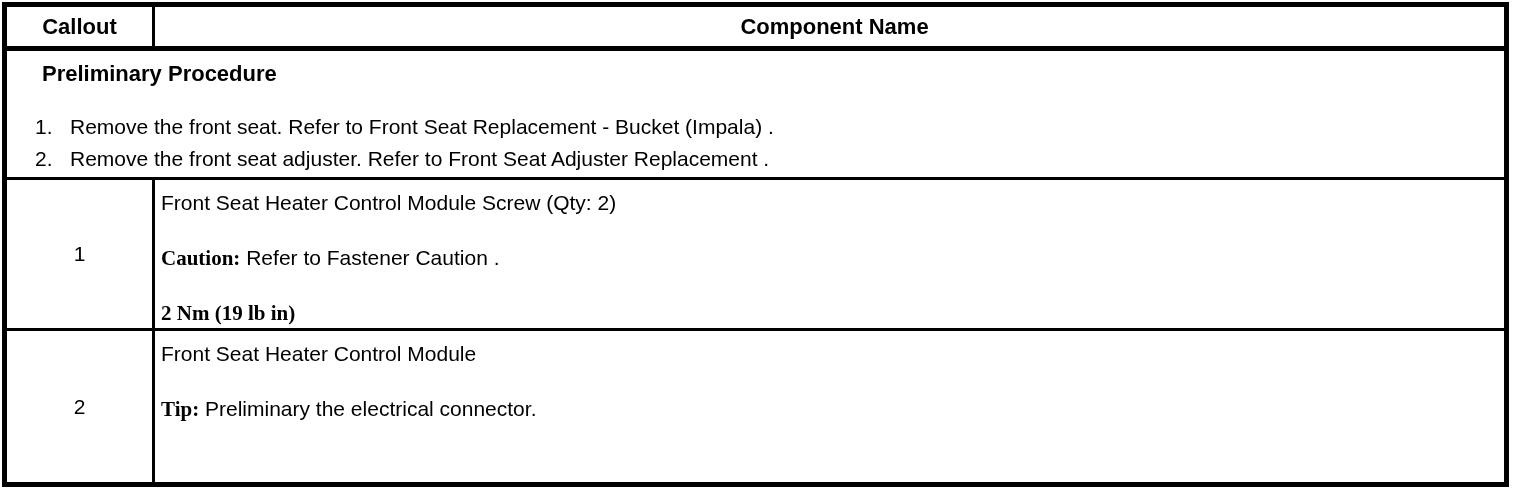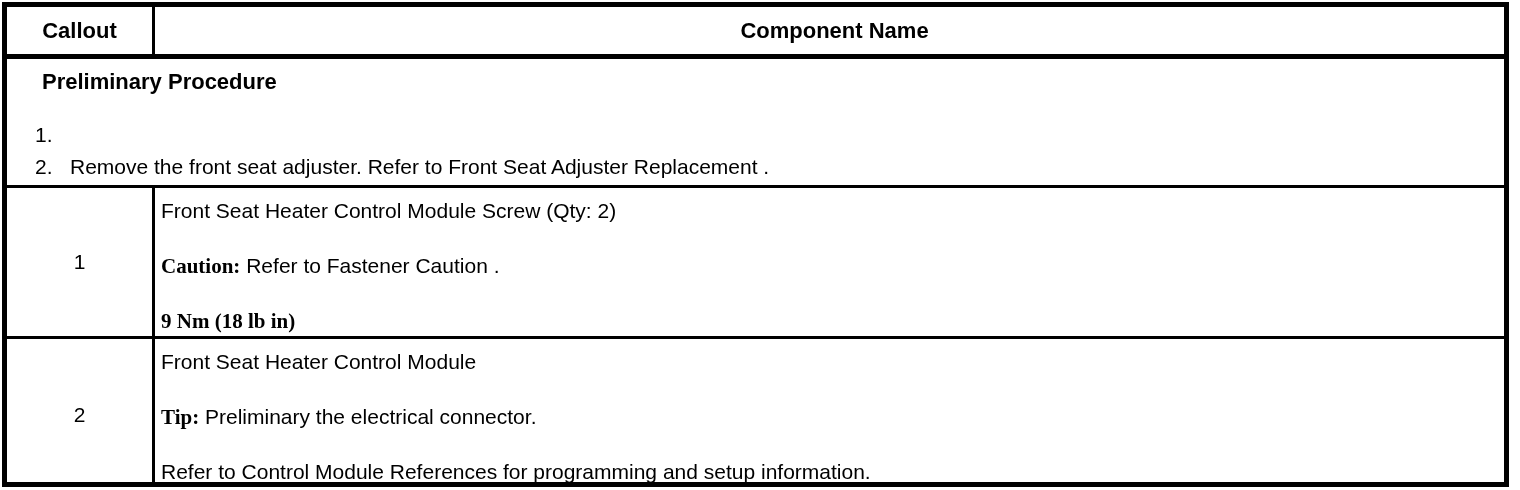--- a/index.html
+++ b/index.html
@@ -13,21 +13,21 @@
     position: absolute;
     left: 2px; top: 2px;
     width: 1507px; height: 485px;
     border: 5px solid #000;
     background: #fff;
     overflow: hidden;
   }
   
   .header-row {
     display: flex;
-    height: 52px;
+    height: 44px;
     border-bottom: 5px solid #000;
     font-weight: bold;
     font-size: 22px;
   }
   .header-callout {
     width: 148px;
     border-right: 3px solid #000;
     display: flex; align-items: center; justify-content: center;
   }
   .header-name {
@@ -87,38 +87,38 @@
 
   <div class="header-row">
     <div class="header-callout">Callout</div>
     <div class="header-name">Component Name</div>
   </div>
 
   <div class="prelim-row">
     <div class="prelim-title">Preliminary Procedure</div>
     <div class="step">
       <span class="step-num">1.</span>
+      <span class="step-text">Remove the front seat. Refer to Front Seat Replacement - Bucket (Impala) .</span>
     </div>
     <div class="step">
       <span class="step-num">2.</span>
       <span class="step-text">Remove the front seat adjuster. Refer to Front Seat Adjuster Replacement .</span>
     </div>
   </div>
 
   <div class="data-row bordered row-1">
     <div class="callout-cell">1</div>
     <div class="content-cell">
       <p>Front Seat Heater Control Module Screw (Qty: 2)</p>
       <p><span class="bold">Caution:</span> <span>Refer to Fastener Caution .</span></p>
-      <p class="bold">9 Nm (18 lb in)</p>
+      <p class="bold">2 Nm (19 lb in)</p>
     </div>
   </div>
 
   <div class="data-row row-2">
     <div class="callout-cell">2</div>
     <div class="content-cell">
       <p>Front Seat Heater Control Module</p>
       <p><span class="bold">Tip:</span> <span>Preliminary the electrical connector.</span></p>
-      <p>Refer to Control Module References for programming and setup information.</p>
     </div>
   </div>
 
 </div>
 
 </body></html>

